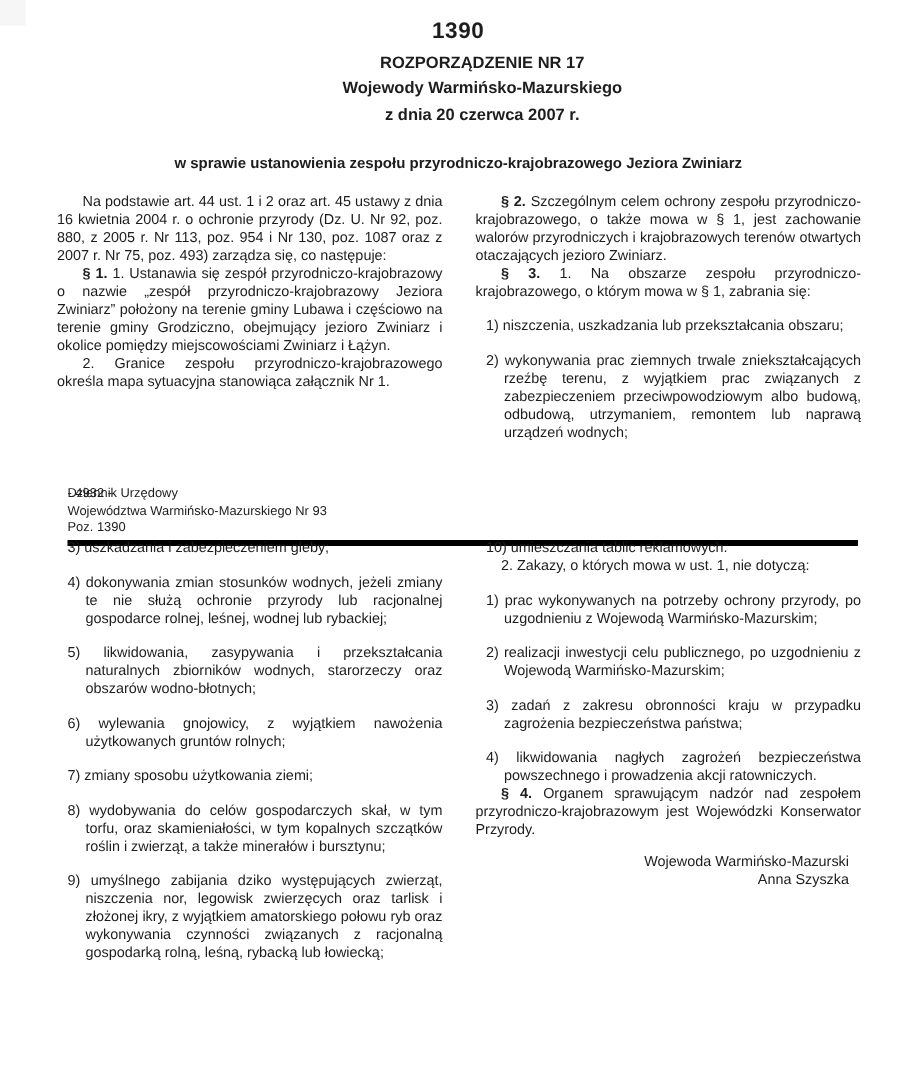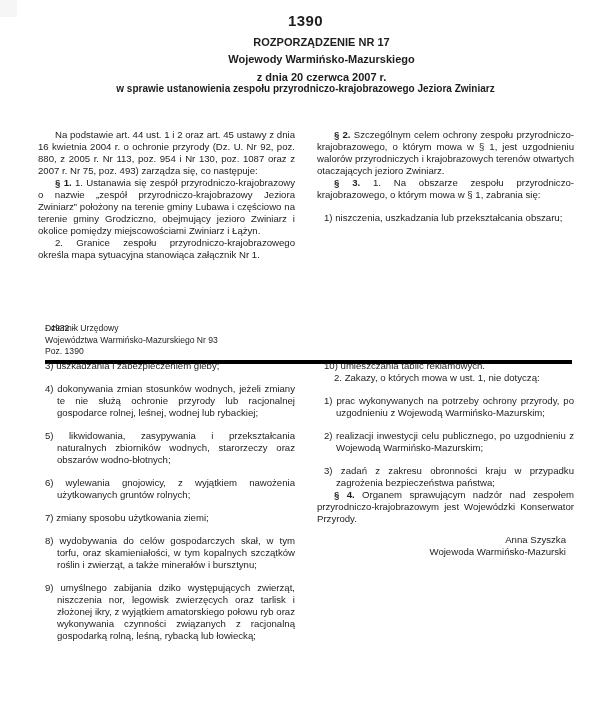--- a/index.html
+++ b/index.html
@@ -41,20 +41,21 @@
     font-size: 11px;
     font-weight: 700;
     line-height: 11px;
     margin-top: 6.5px;
     margin-left: 32px;
   }
   .subject {
     font-size: 10px;
     font-weight: 700;
     line-height: 12px;
+    margin-top: 21px;
   }
   
   .cols {
     position: absolute;
     left: 38px;
     width: 537px;
     display: flex;
     gap: 22px;
   }
   #cols1 { top: 129px; }
@@ -125,29 +126,33 @@
       <p class="para"><span>Na podstawie art. 44 ust. 1 i 2 oraz art. 45 ustawy z dnia 16 kwietnia 2004 r. o ochronie przyrody (Dz. U. Nr 92, poz. 880, z 2005 r. Nr 113, poz. 954 i Nr 130, poz. 1087 oraz z 2007 r. Nr 75, poz. 493) zarządza się, co następuje:</span></p>
       <p class="para">
         <span class="lead">§ 1.</span>
         <span>1. Ustanawia się zespół przyrodniczo-krajobrazowy o nazwie „zespół przyrodniczo-krajobrazowy Jeziora Zwiniarz” położony na terenie gminy Lubawa i częściowo na terenie gminy Grodziczno, obejmujący jezioro Zwiniarz i okolice pomiędzy miejscowościami Zwiniarz i Łążyn.</span>
       </p>
       <p class="para"><span>2. Granice zespołu przyrodniczo-krajobrazowego określa mapa sytuacyjna stanowiąca załącznik Nr 1.</span></p>
     </div>
     <div class="col">
       <p class="para">
         <span class="lead">§ 2.</span>
-        <span>Szczególnym celem ochrony zespołu przyrodniczo-krajobrazowego, o którym mowa w § 1, jest uzgodnieniu walorów przyrodniczych i krajobrazowych terenów otwartych otaczających jezioro Zwiniarz.</span>
+        <span>Szczególnym celem ochrony zespołu przyrodniczo-krajobrazowego, o także mowa w § 1, jest zachowanie walorów przyrodniczych i krajobrazowych terenów otwartych otaczających jezioro Zwiniarz.</span>
       </p>
       <p class="para">
         <span class="lead">§ 3.</span>
         <span>1. Na obszarze zespołu przyrodniczo-krajobrazowego, o którym mowa w § 1, zabrania się:</span>
       </p>
       <div class="li">
         <span class="num">1)</span>
         <span>niszczenia, uszkadzania lub przekształcania obszaru;</span>
+      </div>
+      <div class="li">
+        <span class="num">2)</span>
+        <span>wykonywania prac ziemnych trwale zniekształcających rzeźbę terenu, z wyjątkiem prac związanych z zabezpieczeniem przeciwpowodziowym albo budową, odbudową, utrzymaniem, remontem lub naprawą urządzeń wodnych;</span>
       </div>
     </div>
   </div>
 
   <div class="running-header">
     <div class="rh-row1">
       <span>Dziennik Urzędowy</span>
       <span class="rh-center">- 4932 -</span>
     </div>
     <div class="rh-row2">
@@ -198,24 +203,28 @@
         <span>prac wykonywanych na potrzeby ochrony przyrody, po uzgodnieniu z Wojewodą Warmińsko-Mazurskim;</span>
       </div>
       <div class="li">
         <span class="num">2)</span>
         <span>realizacji inwestycji celu publicznego, po uzgodnieniu z Wojewodą Warmińsko-Mazurskim;</span>
       </div>
       <div class="li">
         <span class="num">3)</span>
         <span>zadań z zakresu obronności kraju w przypadku zagrożenia bezpieczeństwa państwa;</span>
       </div>
+      <div class="li">
+        <span class="num">4)</span>
+        <span>likwidowania nagłych zagrożeń bezpieczeństwa powszechnego i prowadzenia akcji ratowniczych.</span>
+      </div>
       <p class="para">
         <span class="lead">§ 4.</span>
         <span>Organem sprawującym nadzór nad zespołem przyrodniczo-krajobrazowym jest Wojewódzki Konserwator Przyrody.</span>
       </p>
       <div class="signature">
+        <div>Wojewoda Warmińsko-Mazurski</div>
         <div>Anna Szyszka</div>
-        <div>Wojewoda Warmińsko-Mazurski</div>
       </div>
     </div>
   </div>
 
 </div>
 
 </body></html>

